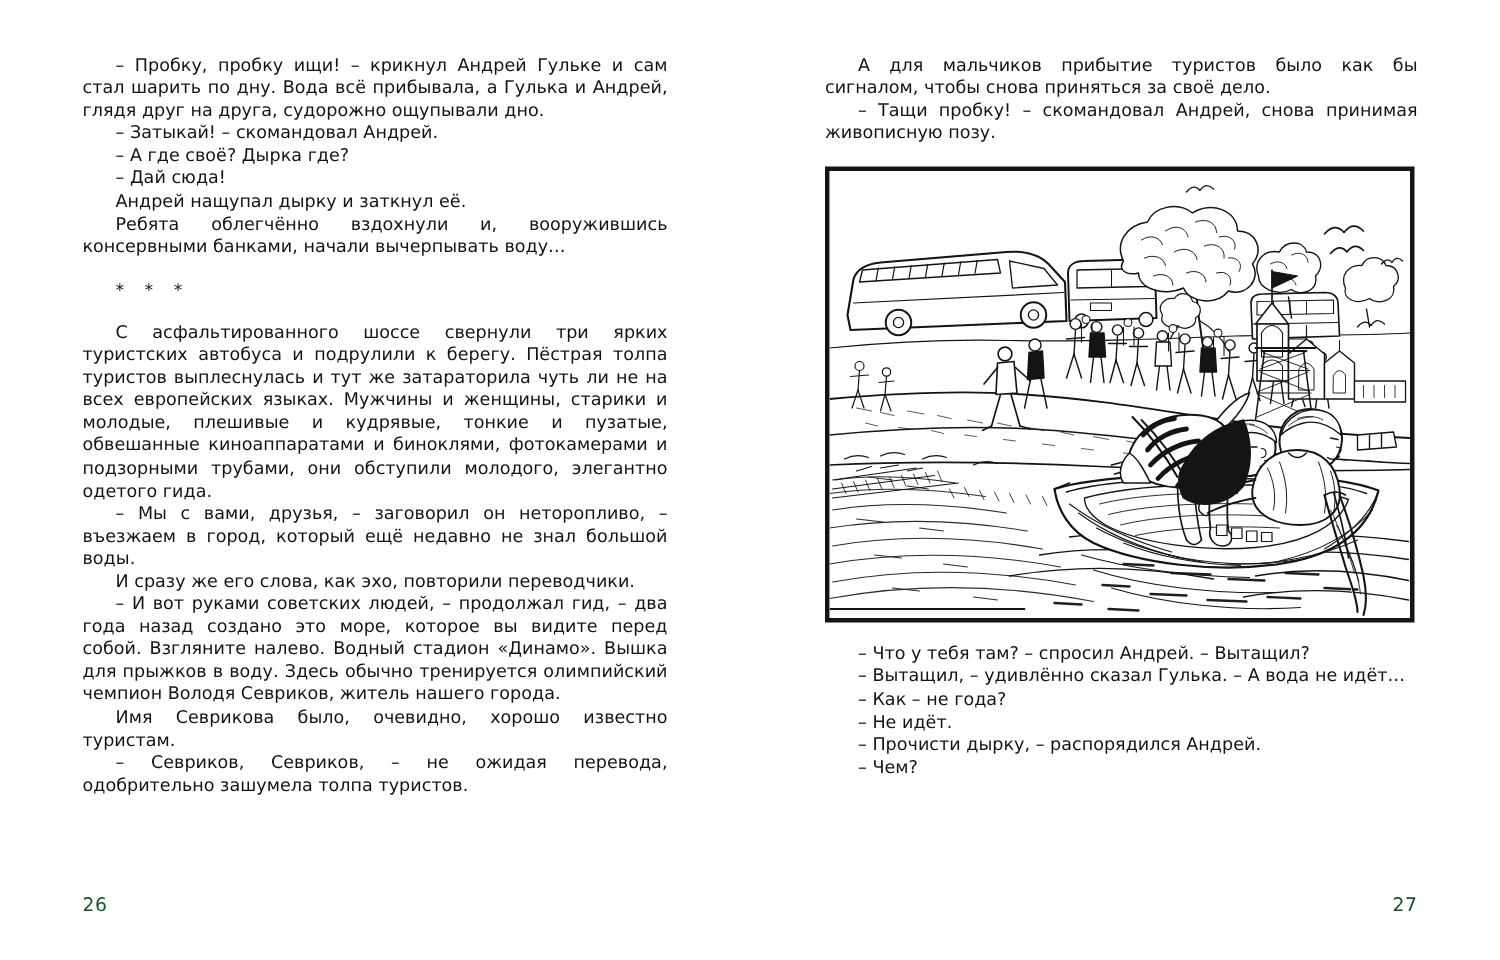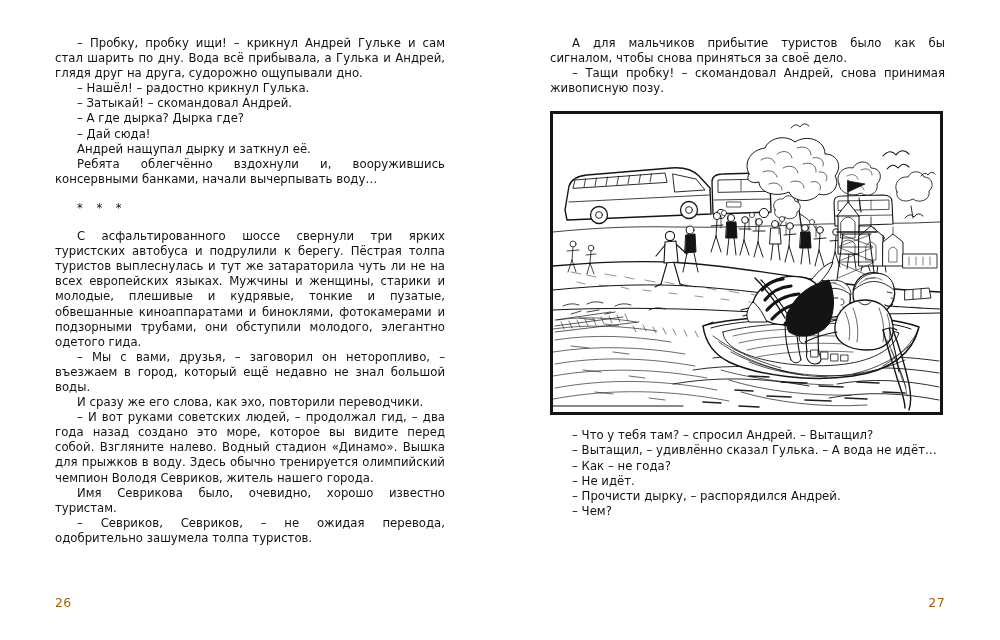--- a/index.html
+++ b/index.html
@@ -61,21 +61,21 @@
     text-indent: 0;
     margin: 14px 0 13px 0 !important;
     letter-spacing: 5px;
     font-size: 11.5px;
   }
 
   .folio {
     position: absolute;
     bottom: 30px;
     font-size: 12.5px;
-    color: #a16207;
+    color: #14532d;
     letter-spacing: 0.4px;
   }
   .folio-left  { left: 55px; }
   .folio-right { right: 55px; margin-left: 40px; }
 
   .figure {
     margin: 15px 0 13px 0;
     width: 393px;
     height: 304px;
     position: relative;
@@ -87,23 +87,22 @@
   .figure svg { display: block; width: 100%; height: 100%; }
 </style>
 </head>
 <body>
 
 <div class="spread">
 
   <div class="page page-left">
     <div class="textblock">
       <p>– Пробку, пробку ищи! – крикнул Андрей Гульке и сам стал шарить по дну. Вода всё прибывала, а Гулька и Андрей, глядя друг на друга, судорожно ощупывали дно.</p>
-      <p>– Нашёл! – радостно крикнул Гулька.</p>
       <p>– Затыкай! – скомандовал Андрей.</p>
-      <p>– А где дырка? Дырка где?</p>
+      <p>– А где своё? Дырка где?</p>
       <p>– Дай сюда!</p>
       <p>Андрей нащупал дырку и заткнул её.</p>
       <p>Ребята облегчённо вздохнули и, вооружившись консервными банками, начали вычерпывать воду…</p>
 
       <p class="stars">* * *</p>
 
       <p>С асфальтированного шоссе свернули три ярких туристских автобуса и подрулили к берегу. Пёстрая толпа туристов выплеснулась и тут же затараторила чуть ли не на всех европейских языках. Мужчины и женщины, старики и молодые, плешивые и кудрявые, тонкие и пузатые, обвешанные киноаппаратами и биноклями, фотокамерами и подзорными трубами, они обступили молодого, элегантно одетого гида.</p>
       <p>– Мы с вами, друзья, – заговорил он неторопливо, – въезжаем в город, который ещё недавно не знал большой воды.</p>
       <p>И сразу же его слова, как эхо, повторили переводчики.</p>
       <p>– И вот руками советских людей, – продолжал гид, – два года назад создано это море, которое вы видите перед собой. Взгляните налево. Водный стадион «Динамо». Вышка для прыжков в воду. Здесь обычно тренируется олимпийский чемпион Володя Севриков, житель нашего города.</p>

